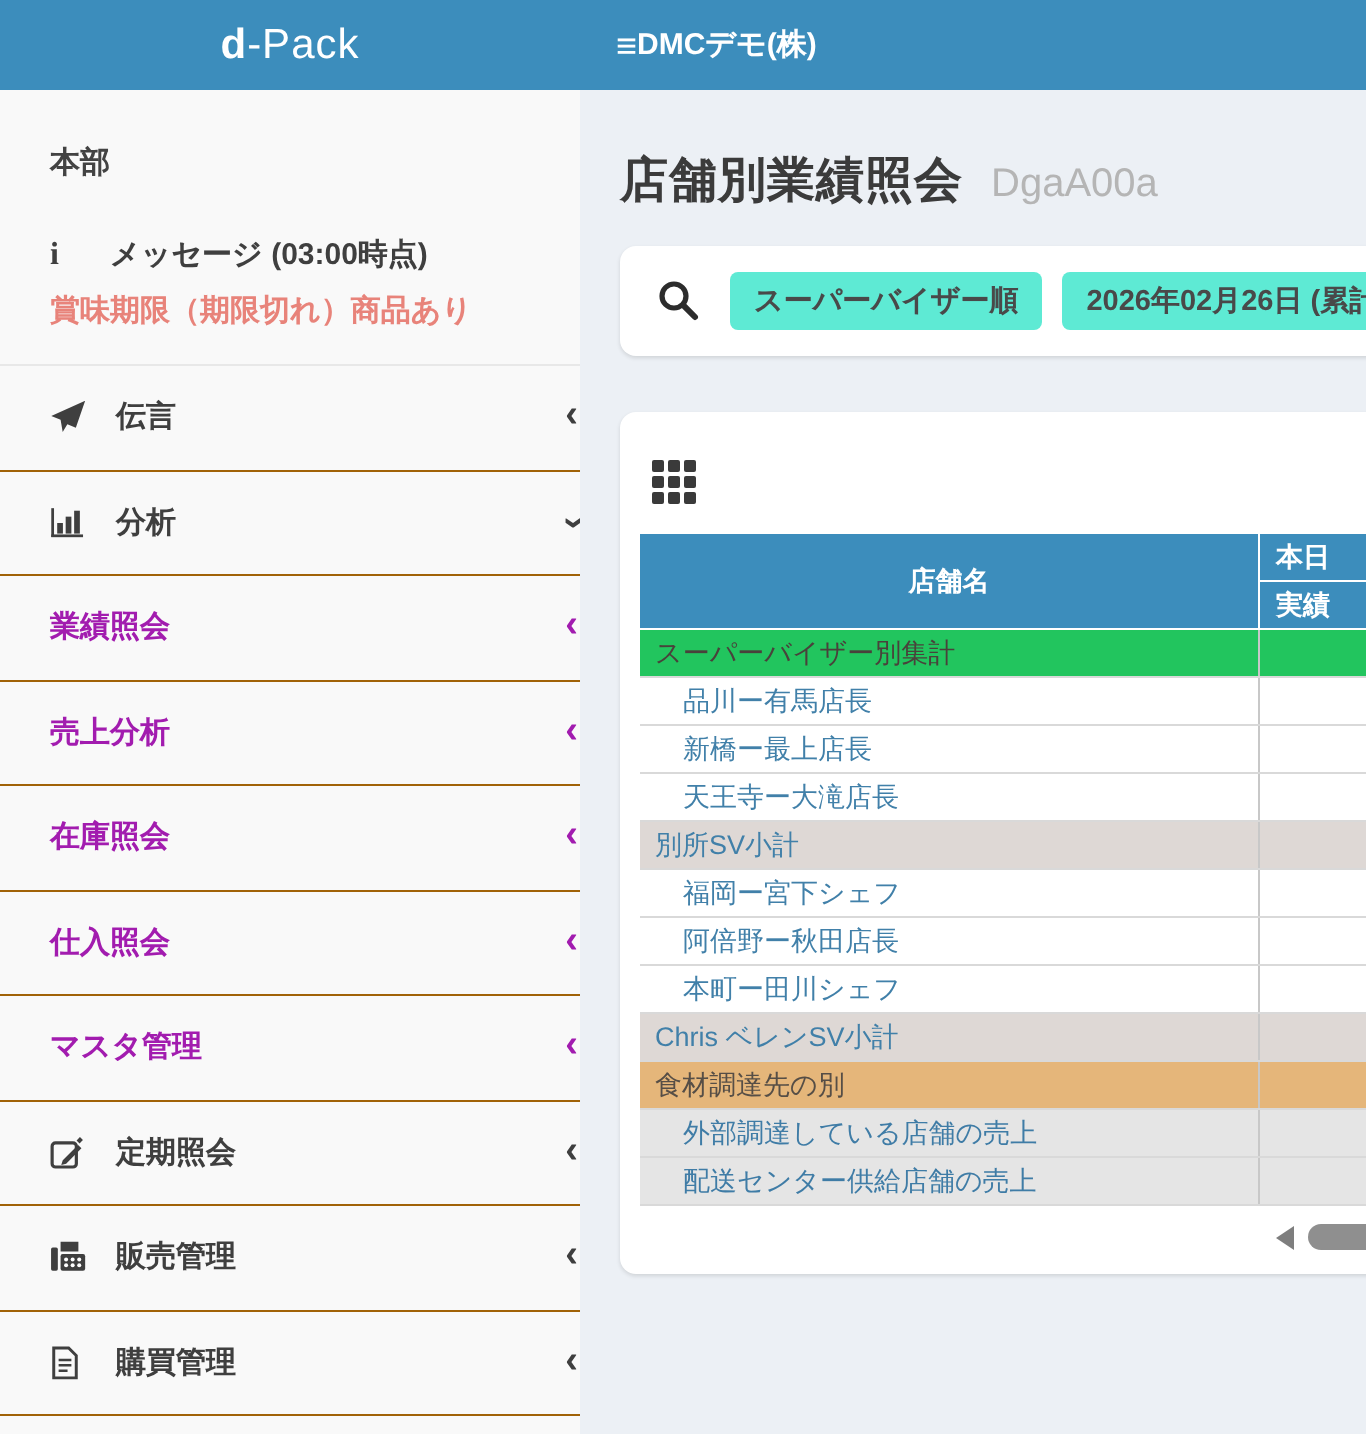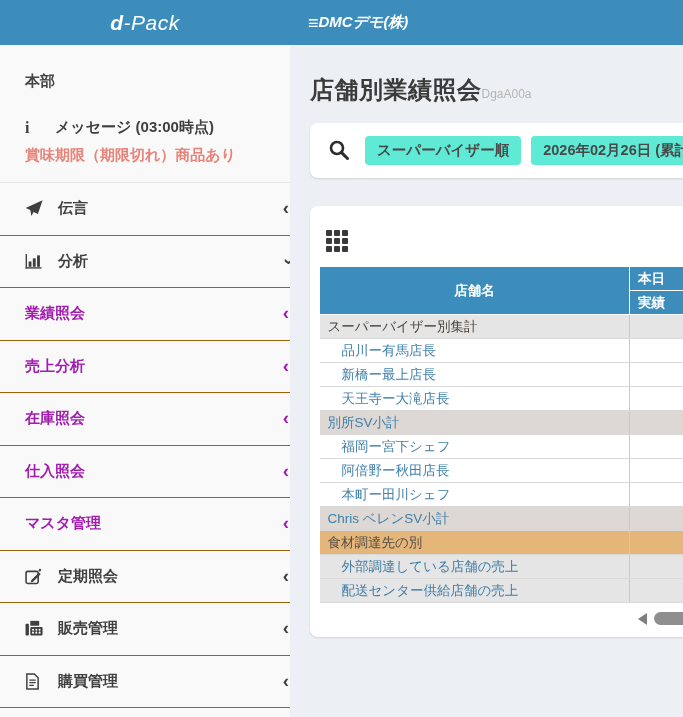--- a/index.html
+++ b/index.html
@@ -1,20 +1,20 @@
 <!DOCTYPE html>
 <html><head>
 <meta charset="utf-8">
 <style>
   html,body{margin:0;padding:0;width:683px;height:717px;overflow:hidden;
     font-family:"Liberation Sans","DejaVu Sans",sans-serif;background:#fff;}
   .app{position:relative;width:683px;height:717px;overflow:hidden;}
 
   
-  .app-header{position:absolute;top:0;left:0;right:0;height:45px;background:#3c8dbc;display:flex;color:#fff;font-style:italic;}
+  .app-header{position:absolute;top:0;left:0;right:0;height:45px;background:#3c8dbc;display:flex;color:#fff;}
   .logo{width:290px;line-height:45px;text-align:center;font-size:21px;letter-spacing:.5px;cursor:pointer;}
   .logo b{font-weight:700;}
   .logo span{font-weight:300;}
   .topbar{flex:1;display:flex;align-items:center;padding-left:18px;}
   .hamburger{font-size:18px;font-weight:700;cursor:pointer;line-height:1;}
   .company{font-weight:700;font-size:15px;}
 
   
   .sidebar{position:absolute;top:45px;left:0;width:312px;bottom:0;background:#f9f9f9;border-right:1px solid #e2e2e2;box-sizing:border-box;}
   .org{padding-top:22px;}
@@ -27,38 +27,38 @@
     font-size:15px;font-weight:600;color:#3f3f3f;cursor:pointer;box-sizing:border-box;}
   .side-item .s-icon{width:20px;margin-right:13px;display:inline-flex;align-items:center;}
   .side-item.muted{color:#a21caf;}
   .chev{margin-left:auto;font-size:19px;line-height:1;display:inline-block;transform:translateY(-1px);}
   .chev.down{transform:rotate(-90deg);}
 
   
   .main{position:absolute;top:45px;left:290px;width:393px;bottom:0;background:#ecf0f5;overflow:hidden;padding-left:20px;box-sizing:content-box;}
   .page-head{margin-top:29px;display:flex;align-items:baseline;}
   .page-head h1{margin:0;font-size:24px;font-weight:600;color:#3b3b3b;letter-spacing:.5px;}
-  .page-code{font-size:12px;color:#b5b5b5;}
+  .page-code{margin-left:14px;font-size:20px;color:#b5b5b5;}
   .card{background:#fff;border-radius:8px;box-shadow:0 1px 2px rgba(0,0,0,.12);}
   .toolbar{margin-top:17px;width:620px;padding:13px 18px;display:flex;align-items:center;box-sizing:border-box;}
   .search{display:inline-flex;margin-right:14px;cursor:pointer;}
   .badge{background:#5eead4;border-radius:4px;padding:5px 12px;font-weight:700;font-size:14.5px;color:#494949;white-space:nowrap;cursor:pointer;text-align:center;}
   .badge + .badge{margin-left:10px;}
 
   .table-card{margin-top:28px;width:620px;padding:6px 6px 10px 6px;box-sizing:border-box;}
   .grid-ic{display:inline-flex;margin:18px 0 14px 10px;cursor:pointer;}
 
   table.perf{border-collapse:collapse;width:606px;table-layout:fixed;font-size:13.5px;margin-left:3px;}
   table.perf col.c1{width:310px;}
   table.perf thead th{background:#3c8dbc;color:#fff;font-weight:700;border:1px solid #fff;padding:2px 8px;height:19px;}
   th.th-name{text-align:center;}
   th.th-group,th.th-sub{text-align:left;padding-left:10px;}
   table.perf td{height:19px;padding:2px 8px;border-bottom:1px solid #d9d9d9;white-space:nowrap;overflow:hidden;}
   td.c-val{border-left:1px solid #c8c8c8;}
-  tr.row-section td{background:#e5e5e5;color:#49423b;margin-left:32px;}
+  tr.row-section td{background:#22c55e;color:#49423b;margin-left:32px;}
   tr.row-subtotal td{background:#ded8d5;}
   tr.row-subtotal td.c-name{color:#4180a9;cursor:pointer;}
   tr.row-store td.c-name{color:#4180a9;padding-left:22px;cursor:pointer;}
   tr.row-section-orange td{background:#e5b67a;color:#564e46;}
   tr.row-store-orange td{background:#e5e5e5;}
   tr.row-store-orange td.c-name{color:#3f7ca6;padding-left:22px;cursor:pointer;}
 
   .scrollbar-row{display:flex;align-items:center;margin:9px 0 2px 322px;}
   .scroll-left{width:0;height:0;border-top:6px solid transparent;border-bottom:6px solid transparent;
     border-right:9px solid #7e7e7e;cursor:pointer;}

